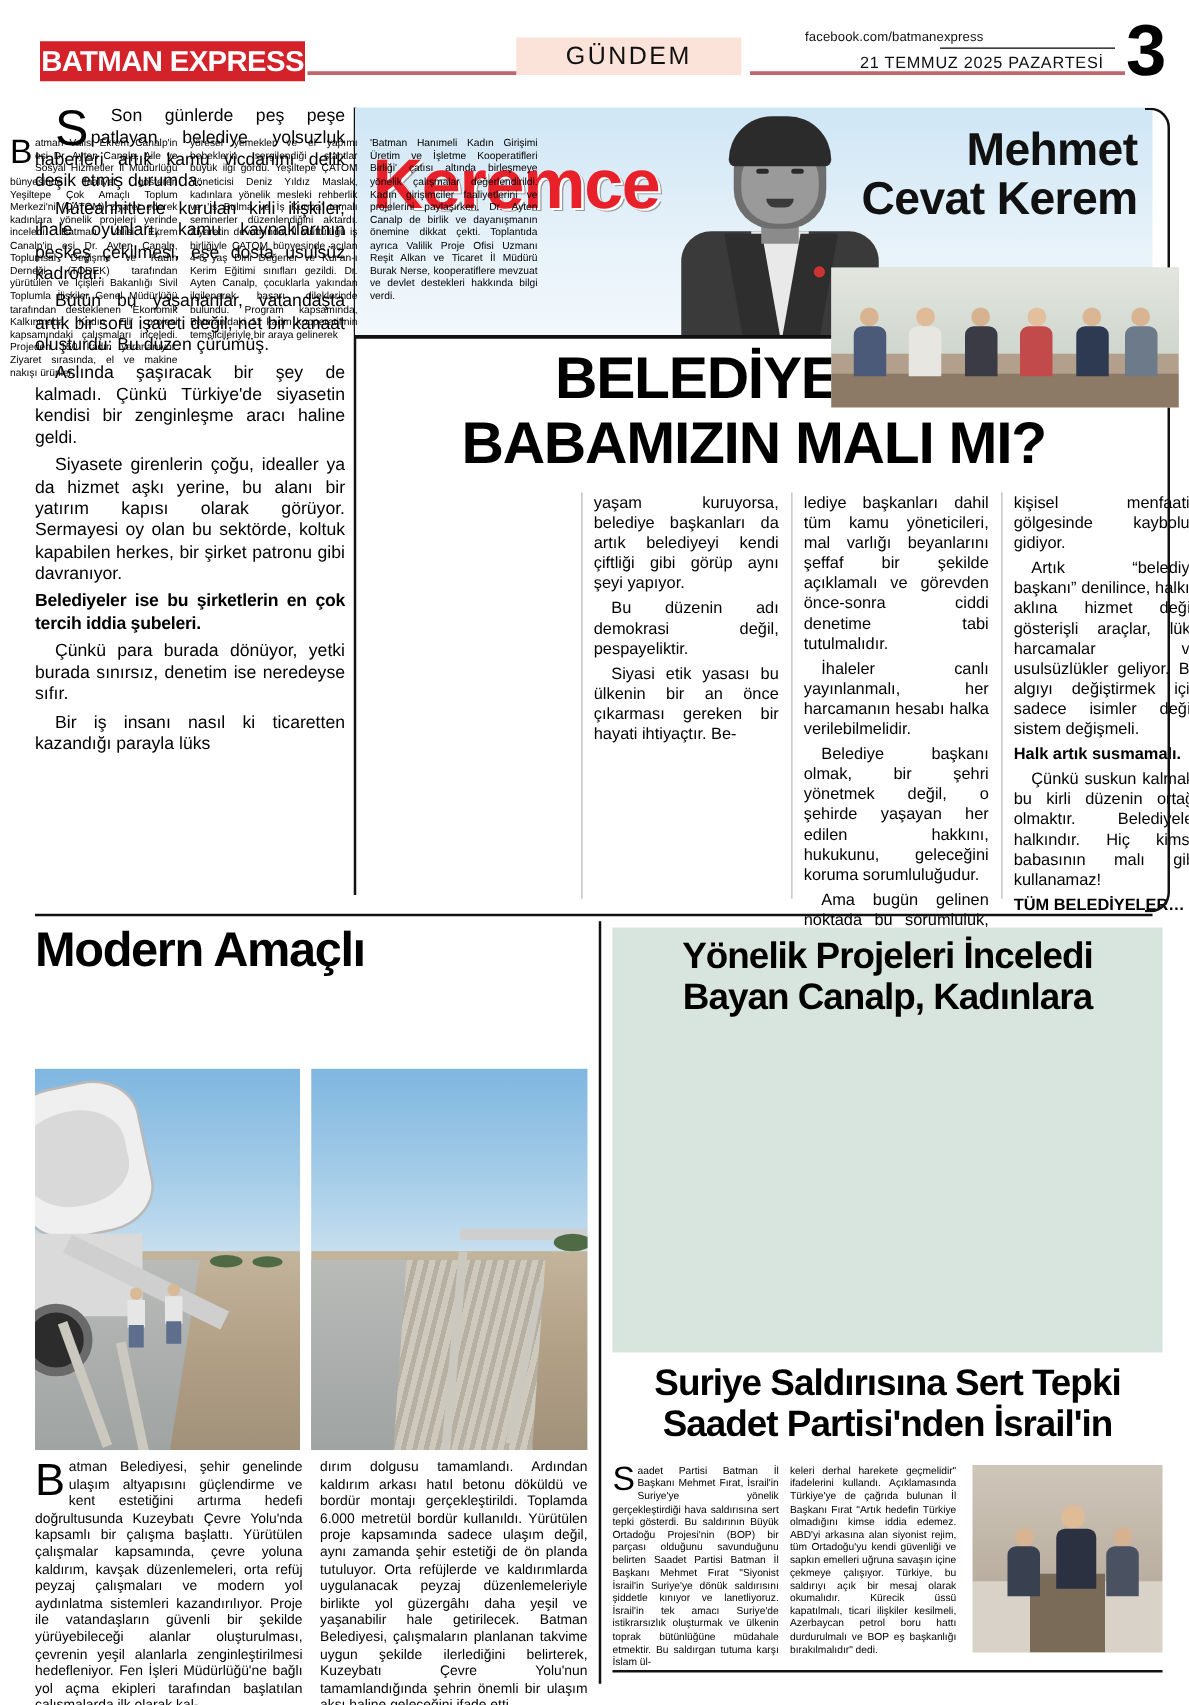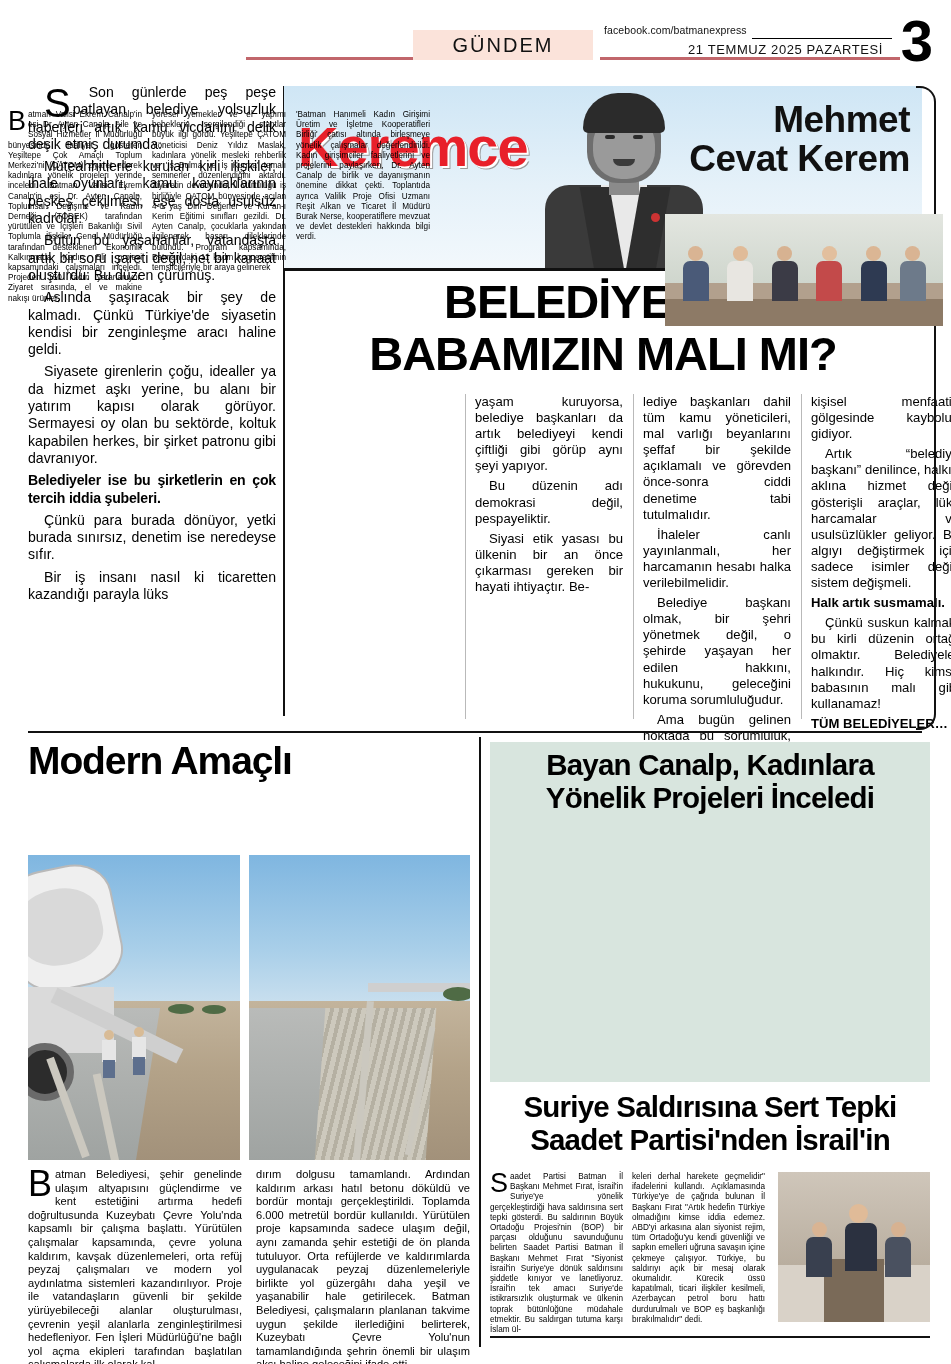--- a/index.html
+++ b/index.html
@@ -22,21 +22,21 @@
     white-space:nowrap;
   }
   .red-rule{position:absolute;left:246px;top:57px;width:195px;height:3px;background:#c1666b;}
   .red-rule2{position:absolute;left:600px;top:57px;width:300px;height:3px;background:#c1666b;}
   .section-tag{
     position:absolute;left:413px;top:30px;width:180px;height:30px;
     background:#fbe3da;display:flex;align-items:center;justify-content:center;
   }
   .section-tag span{font-size:20px;letter-spacing:2px;color:#111;}
   .fb-line{
-    position:absolute;left:604px;top:24px;font-size:10.5px;color:#111;letter-spacing:0.1px;text-align:right;
+    position:absolute;left:644px;top:24px;font-size:10.5px;color:#111;letter-spacing:0.1px;text-align:right;
   }
   .date-line{
     position:absolute;left:688px;top:42px;font-size:13px;letter-spacing:0.6px;color:#111;
     font-weight:500;
   }
   .short-rule{position:absolute;left:752px;top:38px;width:140px;height:1.4px;background:#000;}
   .page-num{
     position:absolute;right:18px;top:12px;font-size:58px;font-weight:bold;line-height:1;color:#000;
   }
 
@@ -172,20 +172,23 @@
   .podium{position:absolute;left:30%;bottom:0;width:40%;height:42%;background:#7a6a58;}
   .flagbg{position:absolute;left:0;top:0;width:100%;height:62%;background:linear-gradient(180deg,#cfc6ba 0%,#b9ae9f 100%);}
   .br2-rule{position:absolute;left:0;top:246px;width:440px;height:2px;background:#111;}
 </style>
 </head>
 <body>
 
 <div class="page">
 
   <div class="masthead">
+    <div class="logo-box">
+      <span class="logo-text">BATMAN EXPRESS</span>
+    </div>
     <div class="red-rule"></div>
     <div class="red-rule2"></div>
     <div class="section-tag">
       <span>GÜNDEM</span>
     </div>
     <div class="fb-line">facebook.com/batmanexpress</div>
     <div class="short-rule"></div>
     <div class="date-line">21 TEMMUZ 2025 PAZARTESİ</div>
     <div class="page-num">3</div>
   </div>
@@ -309,22 +312,22 @@
   <div class="bl-text">
     <div class="bl-col">
       <p><span class="dropcap-b">B</span><span>atman Belediyesi, şehir genelinde ulaşım altyapısını güçlendirme ve kent estetiğini artırma hedefi doğrultusunda Kuzeybatı Çevre Yolu'nda kapsamlı bir çalışma başlattı. Yürütülen çalışmalar kapsamında, çevre yoluna kaldırım, kavşak düzenlemeleri, orta refüj peyzaj çalışmaları ve modern yol aydınlatma sistemleri kazandırılıyor. Proje ile vatandaşların güvenli bir şekilde yürüyebileceği alanlar oluşturulması, çevrenin yeşil alanlarla zenginleştirilmesi hedefleniyor. Fen İşleri Müdürlüğü'ne bağlı yol açma ekipleri tarafından başlatılan çalışmalarda ilk olarak kal-</span></p>
     </div>
     <div class="bl-col">
       <p>dırım dolgusu tamamlandı. Ardından kaldırım arkası hatıl betonu döküldü ve bordür montajı gerçekleştirildi. Toplamda 6.000 metretül bordür kullanıldı. Yürütülen proje kapsamında sadece ulaşım değil, aynı zamanda şehir estetiği de ön planda tutuluyor. Orta refüjlerde ve kaldırımlarda uygulanacak peyzaj düzenlemeleriyle birlikte yol güzergâhı daha yeşil ve yaşanabilir hale getirilecek. Batman Belediyesi, çalışmaların planlanan takvime uygun şekilde ilerlediğini belirterek, Kuzeybatı Çevre Yolu'nun tamamlandığında şehrin önemli bir ulaşım aksı haline geleceğini ifade etti.</p>
     </div>
   </div>
 
   <div class="br1">
+    <div class="br1-h">Yönelik Projeleri İnceledi</div>
     <div class="br1-h">Bayan Canalp, Kadınlara</div>
-    <div class="br1-h">Yönelik Projeleri İnceledi</div>
   </div>
   <div class="br1-body">
     <div class="br1-col">
       <p><span class="dropcap-s">B</span><span>atman Valisi Ekrem Canalp'in eşi Dr. Ayten Canalp, Aile ve Sosyal Hizmetler İl Müdürlüğü bünyesinde faaliyet gösteren Yeşiltepe Çok Amaçlı Toplum Merkezi'ni (ÇATOM) ziyaret ederek kadınlara yönelik projeleri yerinde inceledi. Batman Valisi Ekrem Canalp'in eşi Dr. Ayten Canalp, Toplumsal Değişme ve Kadın Derneği (TODEK) tarafından yürütülen ve İçişleri Bakanlığı Sivil Toplumla İlişkiler Genel Müdürlüğü tarafından desteklenen 'Ekonomik Kalkınmada Kadın Eli' projesi kapsamındaki çalışmaları inceledi. Projeden 150 kadın yararlanıyor. Ziyaret sırasında, el ve makine nakışı ürünler,</span></p>
     </div>
     <div class="br1-col">
       <p>yöresel yemekler ve el yapımı bebeklerin sergilendiği stantlar büyük ilgi gördü. Yeşiltepe ÇATOM Yöneticisi Deniz Yıldız Maslak, kadınlara yönelik mesleki rehberlik ve 'İş Bulma ve İş Kurma' temalı seminerler düzenlendiğini aktardı. Ziyaretin devamında, İl Müftülüğü iş birliğiyle ÇATOM bünyesinde açılan 4-6 yaş Dini Değerler ve Kur'an-ı Kerim Eğitimi sınıfları gezildi. Dr. Ayten Canalp, çocuklarla yakından ilgilenerek başarı dileklerinde bulundu. Program kapsamında, Batman'daki 11 kadın kooperatifinin temsilcileriyle bir araya gelinerek</p>
     </div>
     <div class="br1-col">
       <p>'Batman Hanımeli Kadın Girişimi Üretim ve İşletme Kooperatifleri Birliği' çatısı altında birleşmeye yönelik çalışmalar değerlendirildi. Kadın girişimciler faaliyetlerini ve projelerini paylaşırken, Dr. Ayten Canalp de birlik ve dayanışmanın önemine dikkat çekti. Toplantıda ayrıca Valilik Proje Ofisi Uzmanı Reşit Alkan ve Ticaret İl Müdürü Burak Nerse, kooperatiflere mevzuat ve devlet destekleri hakkında bilgi verdi.</p>

